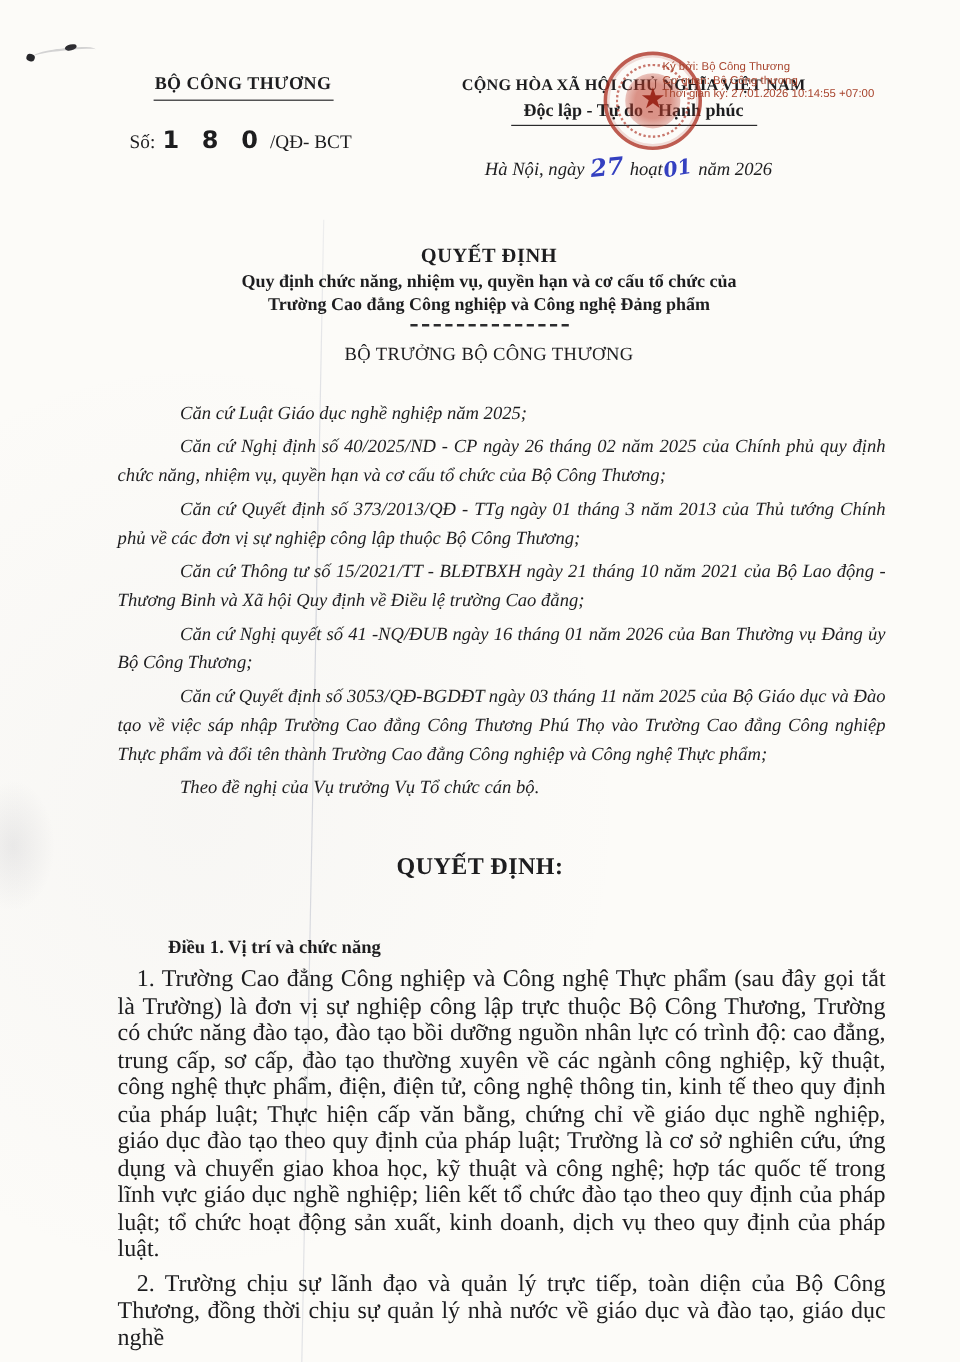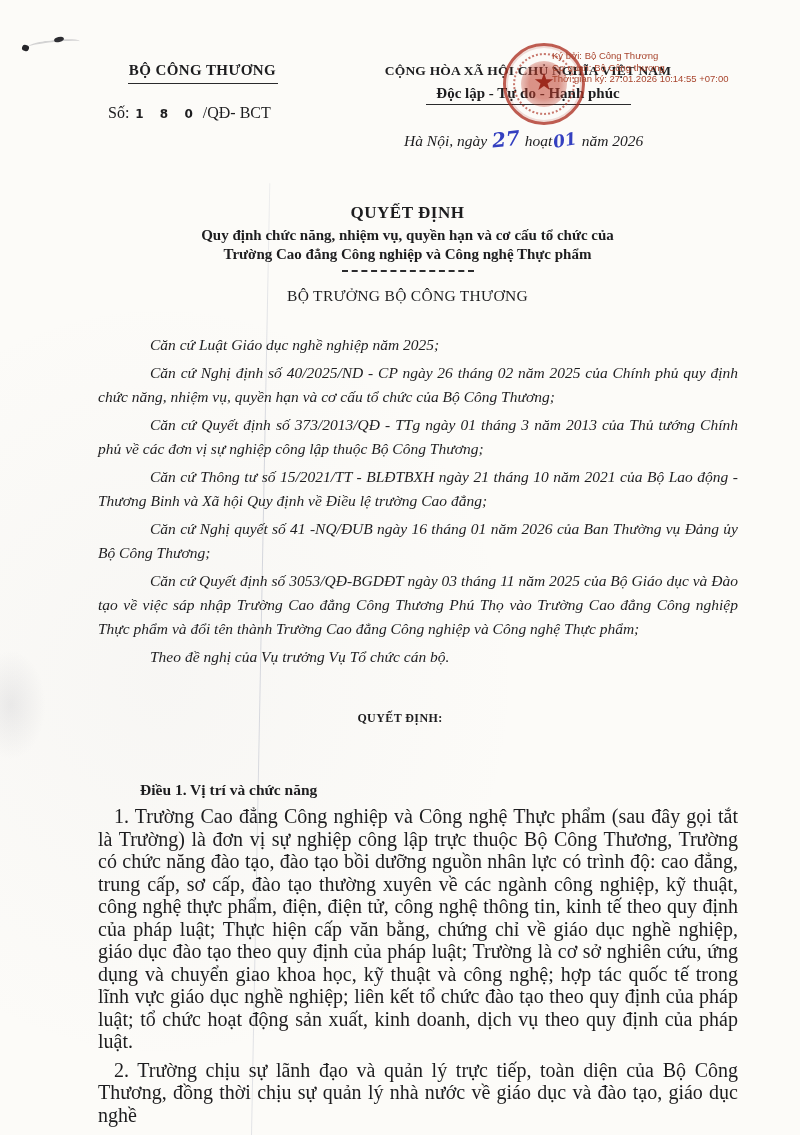--- a/index.html
+++ b/index.html
@@ -23,21 +23,21 @@
   .speck-trail { position:absolute; left:28px; top:40px; width:52px; height:8px; border-top:2px solid rgba(70,70,80,.22); transform:rotate(-6deg); border-radius:50%; }
   .edge-noise { position:absolute; left:-24px; top:650px; width:70px; height:110px;
     background:radial-gradient(ellipse, rgba(120,120,135,.12), transparent 70%); }
 
   
   .hdr-left { position:absolute; left:95px; top:62px; width:215px; text-align:center; }
   .hdr-left .org { font-weight:bold; font-size:15px; letter-spacing:.4px; }
   .hdr-left .rule { width:150px; margin:4px auto 0; border-top:1.5px solid #2a2a2c; }
 
   .doc-number { position:absolute; left:108px; top:104px; font-size:16px; white-space:nowrap; }
-  .doc-number .digits { font-family:"DejaVu Sans", sans-serif; font-weight:bold; font-size:12px; letter-spacing:6px; margin:0 4px 0 6px; }
+  .doc-number .digits { font-family:"DejaVu Sans", sans-serif; font-weight:bold; font-size:20px; letter-spacing:6px; margin:0 4px 0 6px; }
 
   .hdr-right { position:absolute; left:358px; top:63px; width:340px; text-align:center; z-index:1; }
   .hdr-right .l1 { font-weight:bold; font-size:13.5px; letter-spacing:.2px; }
   .hdr-right .l2 { font-weight:bold; font-size:15px; margin-top:6px; }
   .hdr-right .rule { width:205px; margin:2px auto 0; border-top:1.5px solid #2a2a2c; }
 
   .date-line { position:absolute; left:404px; top:127px; font-style:italic; font-size:15.5px; white-space:nowrap; z-index:1; }
   .hand { font-family:"DejaVu Serif", serif; font-style:italic; font-weight:bold; color:#3440c0; display:inline-block; }
   .hand.day   { font-size:20px; transform:rotate(-6deg); margin:0 1px; }
   .hand.month { font-size:17px; transform:rotate(-10deg); margin:0 1px; }
@@ -63,21 +63,21 @@
   .title-block .divider { width:132px; margin:7px auto 0; border-top:2px dashed #2b2b2d; }
   .title-block .issuer { font-weight:normal; font-size:15.5px; margin-top:15px; letter-spacing:.3px; }
 
   
   .preamble { position:absolute; left:98px; top:333px; width:640px; }
   .preamble p { font-style:italic; font-size:15.5px; line-height:24px;
     text-indent:52px; text-align:justify; margin:0 0 4px; }
 
   
   .decision-heading { position:absolute; left:0; top:711px; width:800px; text-align:center;
-    font-weight:bold; font-size:12px; letter-spacing:.4px; }
+    font-weight:bold; font-size:20px; letter-spacing:.4px; }
 
   .article { position:absolute; left:98px; top:753px; width:640px; }
   .article .art-h { font-weight:bold; font-size:15.5px; margin-left:42px;margin-top:28px; }
   .article p { font-size:20px; line-height:22.5px; text-align:justify; text-indent:16px; margin-top:6px; }
 </style>
 </head>
 <body>
 
 <div class="page">
 
@@ -110,21 +110,21 @@
     <div>Ký bởi: Bộ Công Thương</div>
     <div>Cơ quan: Bộ Công thương</div>
     <div>Thời gian ký: 27.01.2026 10:14:55 +07:00</div>
   </div>
 
   <div class="date-line"><span>Hà Nội, ngày</span> <span class="hand day">27</span> <span>hoạt</span><span class="hand month">01</span> <span>năm 2026</span></div>
 
   <div class="title-block">
     <div class="h1">QUYẾT ĐỊNH</div>
     <div class="sub">Quy định chức năng, nhiệm vụ, quyền hạn và cơ cấu tổ chức của</div>
-    <div class="sub" style="margin-top:2px;">Trường Cao đẳng Công nghiệp và Công nghệ Thực phẩm</div>
+    <div class="sub" style="margin-top:2px;">Trường Cao đẳng Công nghiệp và Công nghệ Đảng phẩm</div>
     <div class="divider"></div>
     <div class="issuer">BỘ TRƯỞNG BỘ CÔNG THƯƠNG</div>
   </div>
 
   <div class="preamble">
     <p>Căn cứ Luật Giáo dục nghề nghiệp năm 2025;</p>
     <p>Căn cứ Nghị định số 40/2025/ND - CP ngày 26 tháng 02 năm 2025 của Chính phủ quy định chức năng, nhiệm vụ, quyền hạn và cơ cấu tổ chức của Bộ Công Thương;</p>
     <p>Căn cứ Quyết định số 373/2013/QĐ - TTg ngày 01 tháng 3 năm 2013 của Thủ tướng Chính phủ về các đơn vị sự nghiệp công lập thuộc Bộ Công Thương;</p>
     <p>Căn cứ Thông tư số 15/2021/TT - BLĐTBXH ngày 21 tháng 10 năm 2021 của Bộ Lao động - Thương Binh và Xã hội Quy định về Điều lệ trường Cao đẳng;</p>
     <p>Căn cứ Nghị quyết số 41 -NQ/ĐUB ngày 16 tháng 01 năm 2026 của Ban Thường vụ Đảng ủy Bộ Công Thương;</p>

